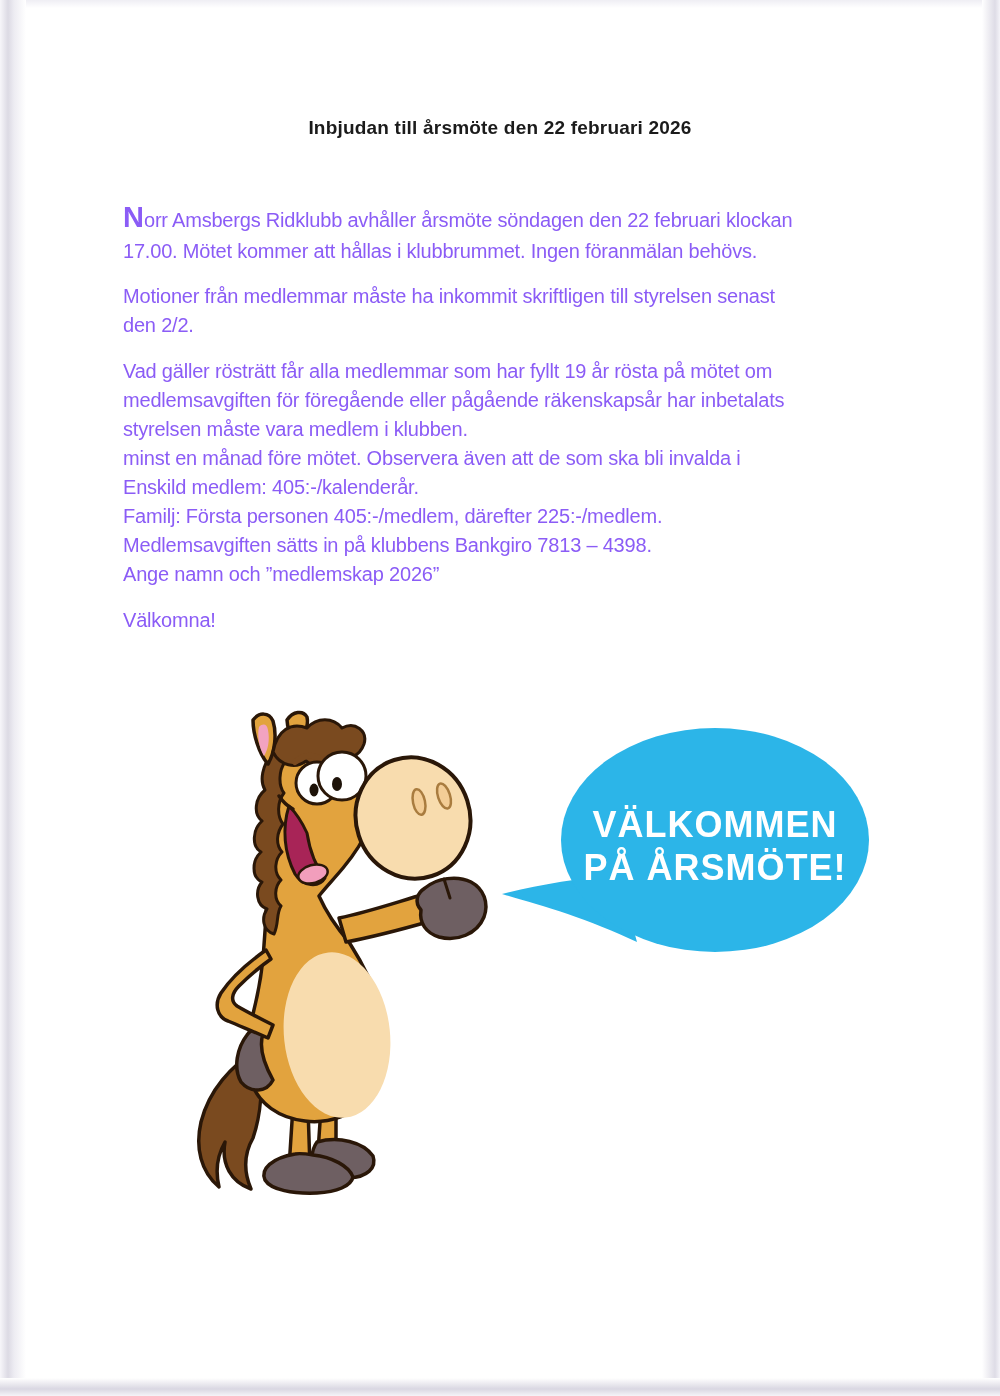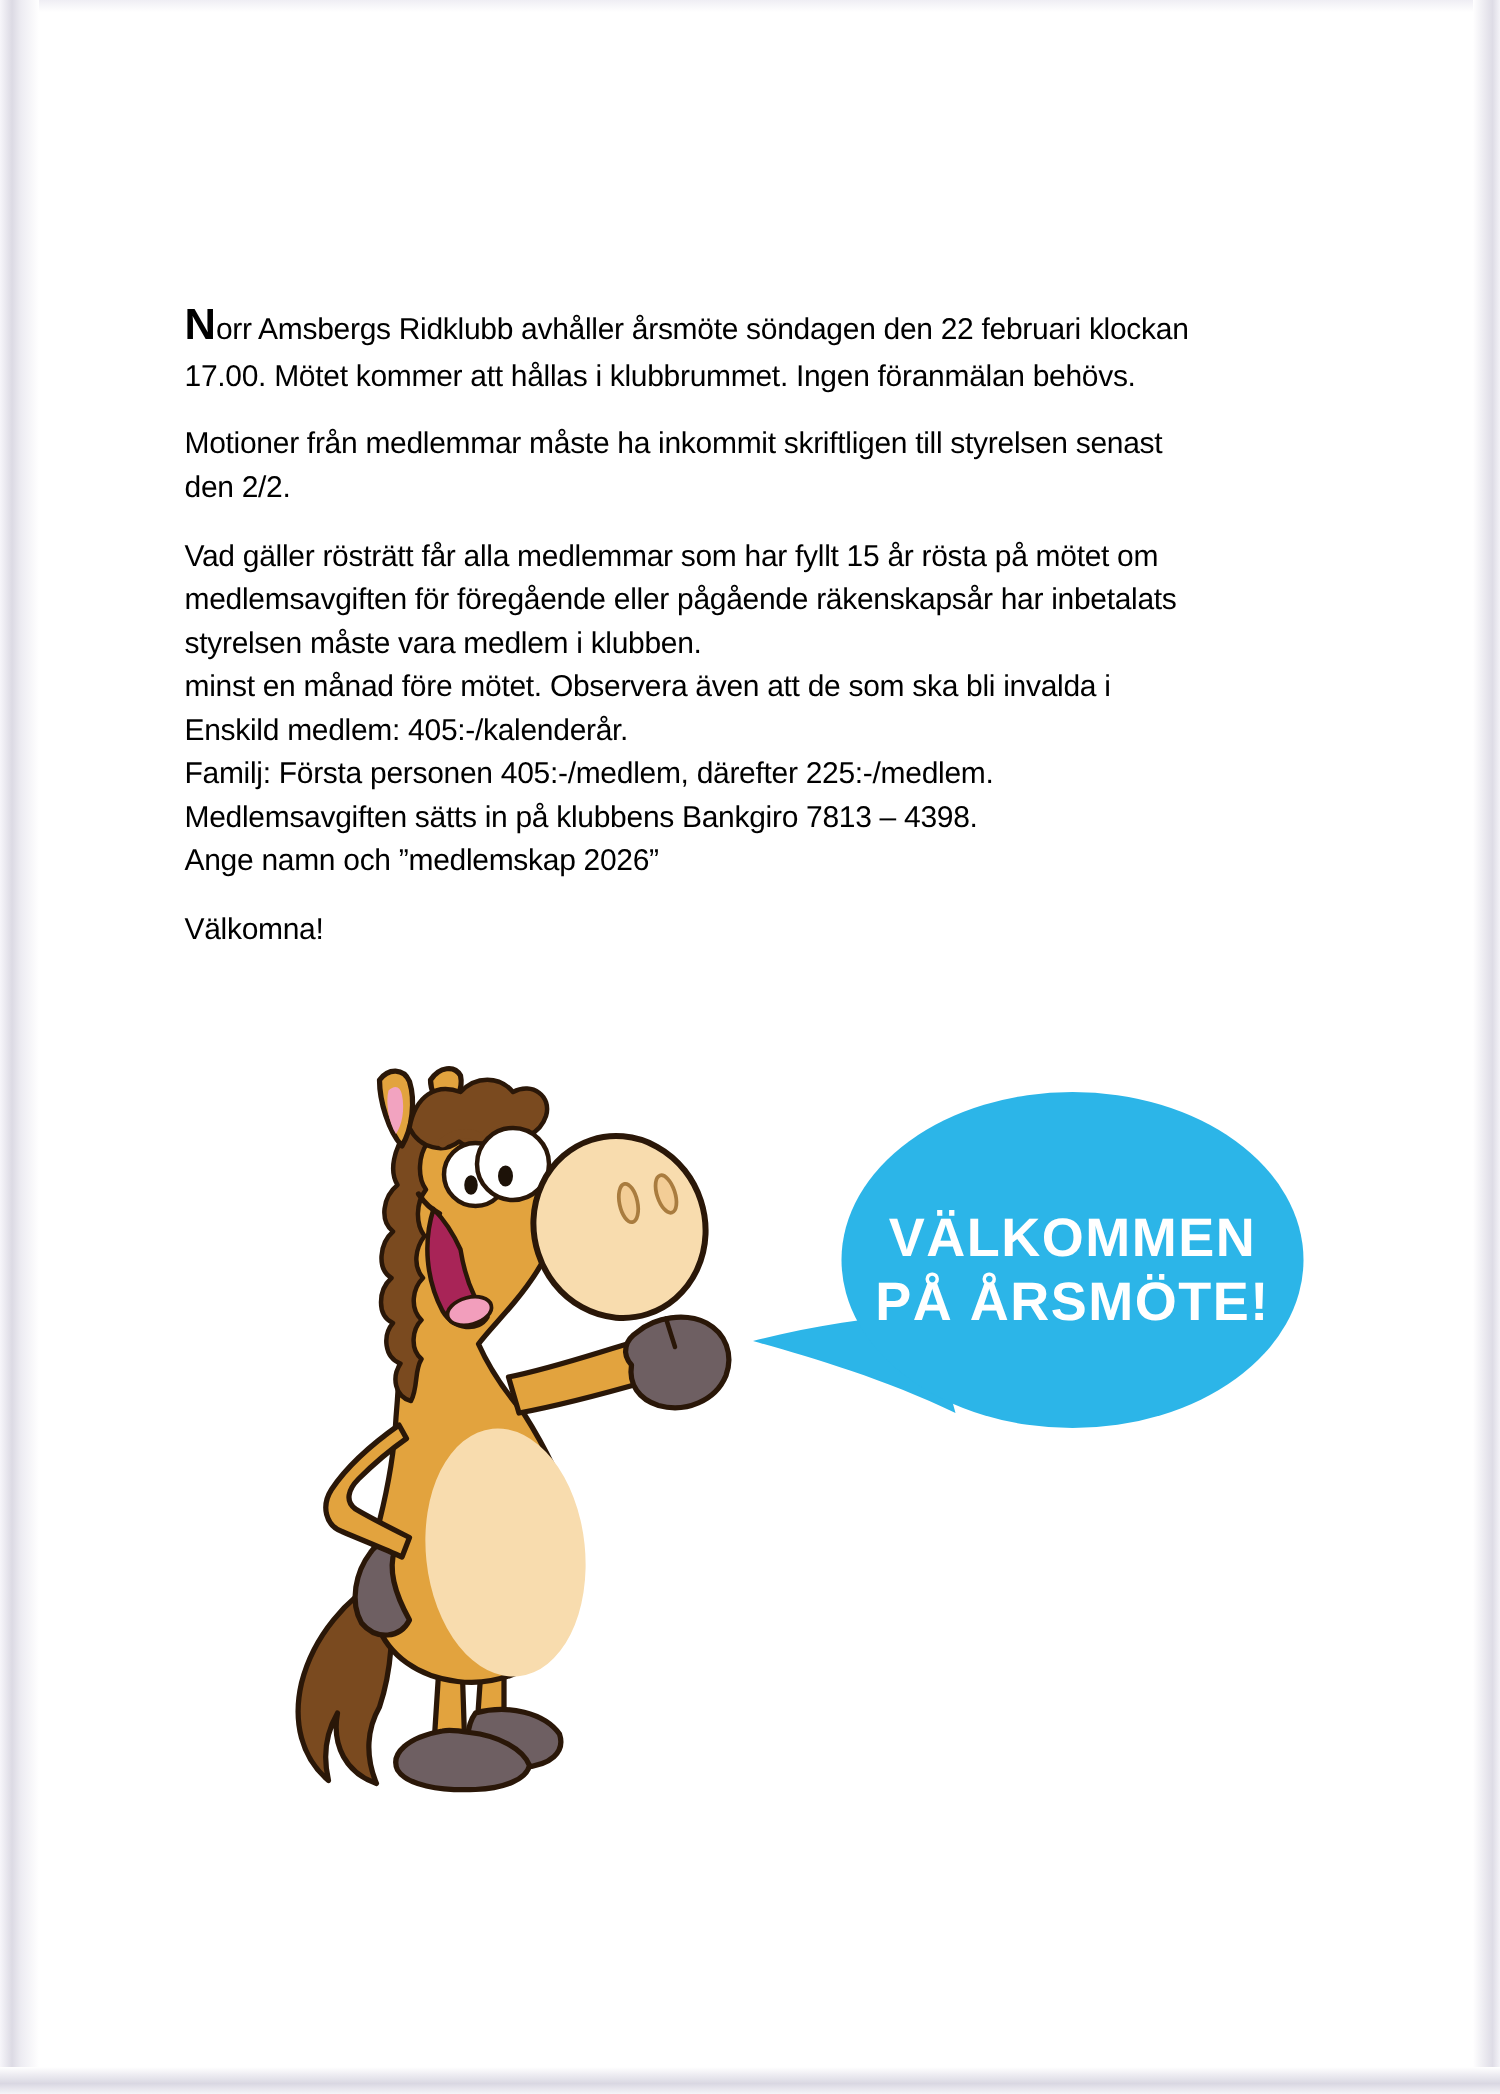--- a/index.html
+++ b/index.html
@@ -28,21 +28,21 @@
     background:linear-gradient(180deg,#efeef4 0px,#ffffff 8px); }
 
   .doc-title {
     position:absolute; top:117px; left:0; width:100%;
     margin:0; text-align:center;
     font-size:19px; font-weight:bold; letter-spacing:0.2px;
     color:#1b1b1b;
   }
   .body-col {
     position:absolute; left:123px; top:202px; width:790px;
-    font-size:20px; letter-spacing:-0.2px; color:#000000;
+    font-size:20px; letter-spacing:-0.2px; color:#8b5cf6;
   }
   .para { margin:0 0 17px 0; line-height:29px; }
   .para-1 { line-height:31px; margin-bottom:15px; }
   .line { display:block; white-space:nowrap; }
   .initial { font-size:29px; font-weight:bold; letter-spacing:0; }
   .closing { margin-top:11px; }
 
   .illustration {
     position:absolute; left:167px; top:690px;
     width:720px; height:525px;
@@ -58,32 +58,33 @@
 </head>
 <body>
 
 <div class="photo">
 
   <div class="edge edge-top"></div>
   <div class="edge edge-left"></div>
   <div class="edge edge-right"></div>
   <div class="edge edge-bottom"></div>
 
+  <h1 class="doc-title">Inbjudan till årsmöte den 22 februari 2026</h1>
 
   <div class="body-col">
     <p class="para para-1">
       <span class="line"><span class="initial">N</span><span>orr Amsbergs Ridklubb avhåller årsmöte söndagen den 22 februari klockan</span></span>
       <span class="line">17.00. Mötet kommer att hållas i klubbrummet. Ingen föranmälan behövs.</span>
     </p>
     <p class="para">
       <span class="line">Motioner från medlemmar måste ha inkommit skriftligen till styrelsen senast</span>
       <span class="line">den 2/2.</span>
     </p>
     <p class="para">
-      <span class="line">Vad gäller rösträtt får alla medlemmar som har fyllt 15 år rösta på mötet om</span>
+      <span class="line">Vad gäller rösträtt får alla medlemmar som har fyllt 19 år rösta på mötet om</span>
       <span class="line">medlemsavgiften för föregående eller pågående räkenskapsår har inbetalats</span>
       <span class="line">styrelsen måste vara medlem i klubben.</span>
       <span class="line">minst en månad före mötet. Observera även att de som ska bli invalda i</span>
       <span class="line">Enskild medlem: 405:-/kalenderår.</span>
       <span class="line">Familj: Första personen 405:-/medlem, därefter 225:-/medlem.</span>
       <span class="line">Medlemsavgiften sätts in på klubbens Bankgiro 7813 – 4398.</span>
       <span class="line">Ange namn och ”medlemskap 2026”</span>
     </p>
     <p class="para closing">Välkomna!</p>
   </div>

